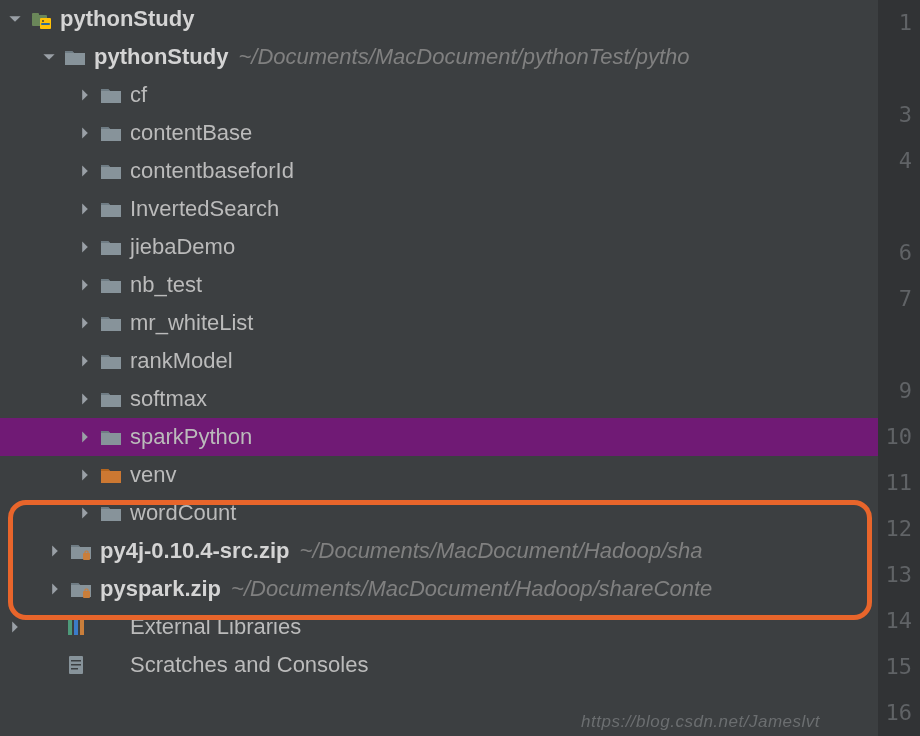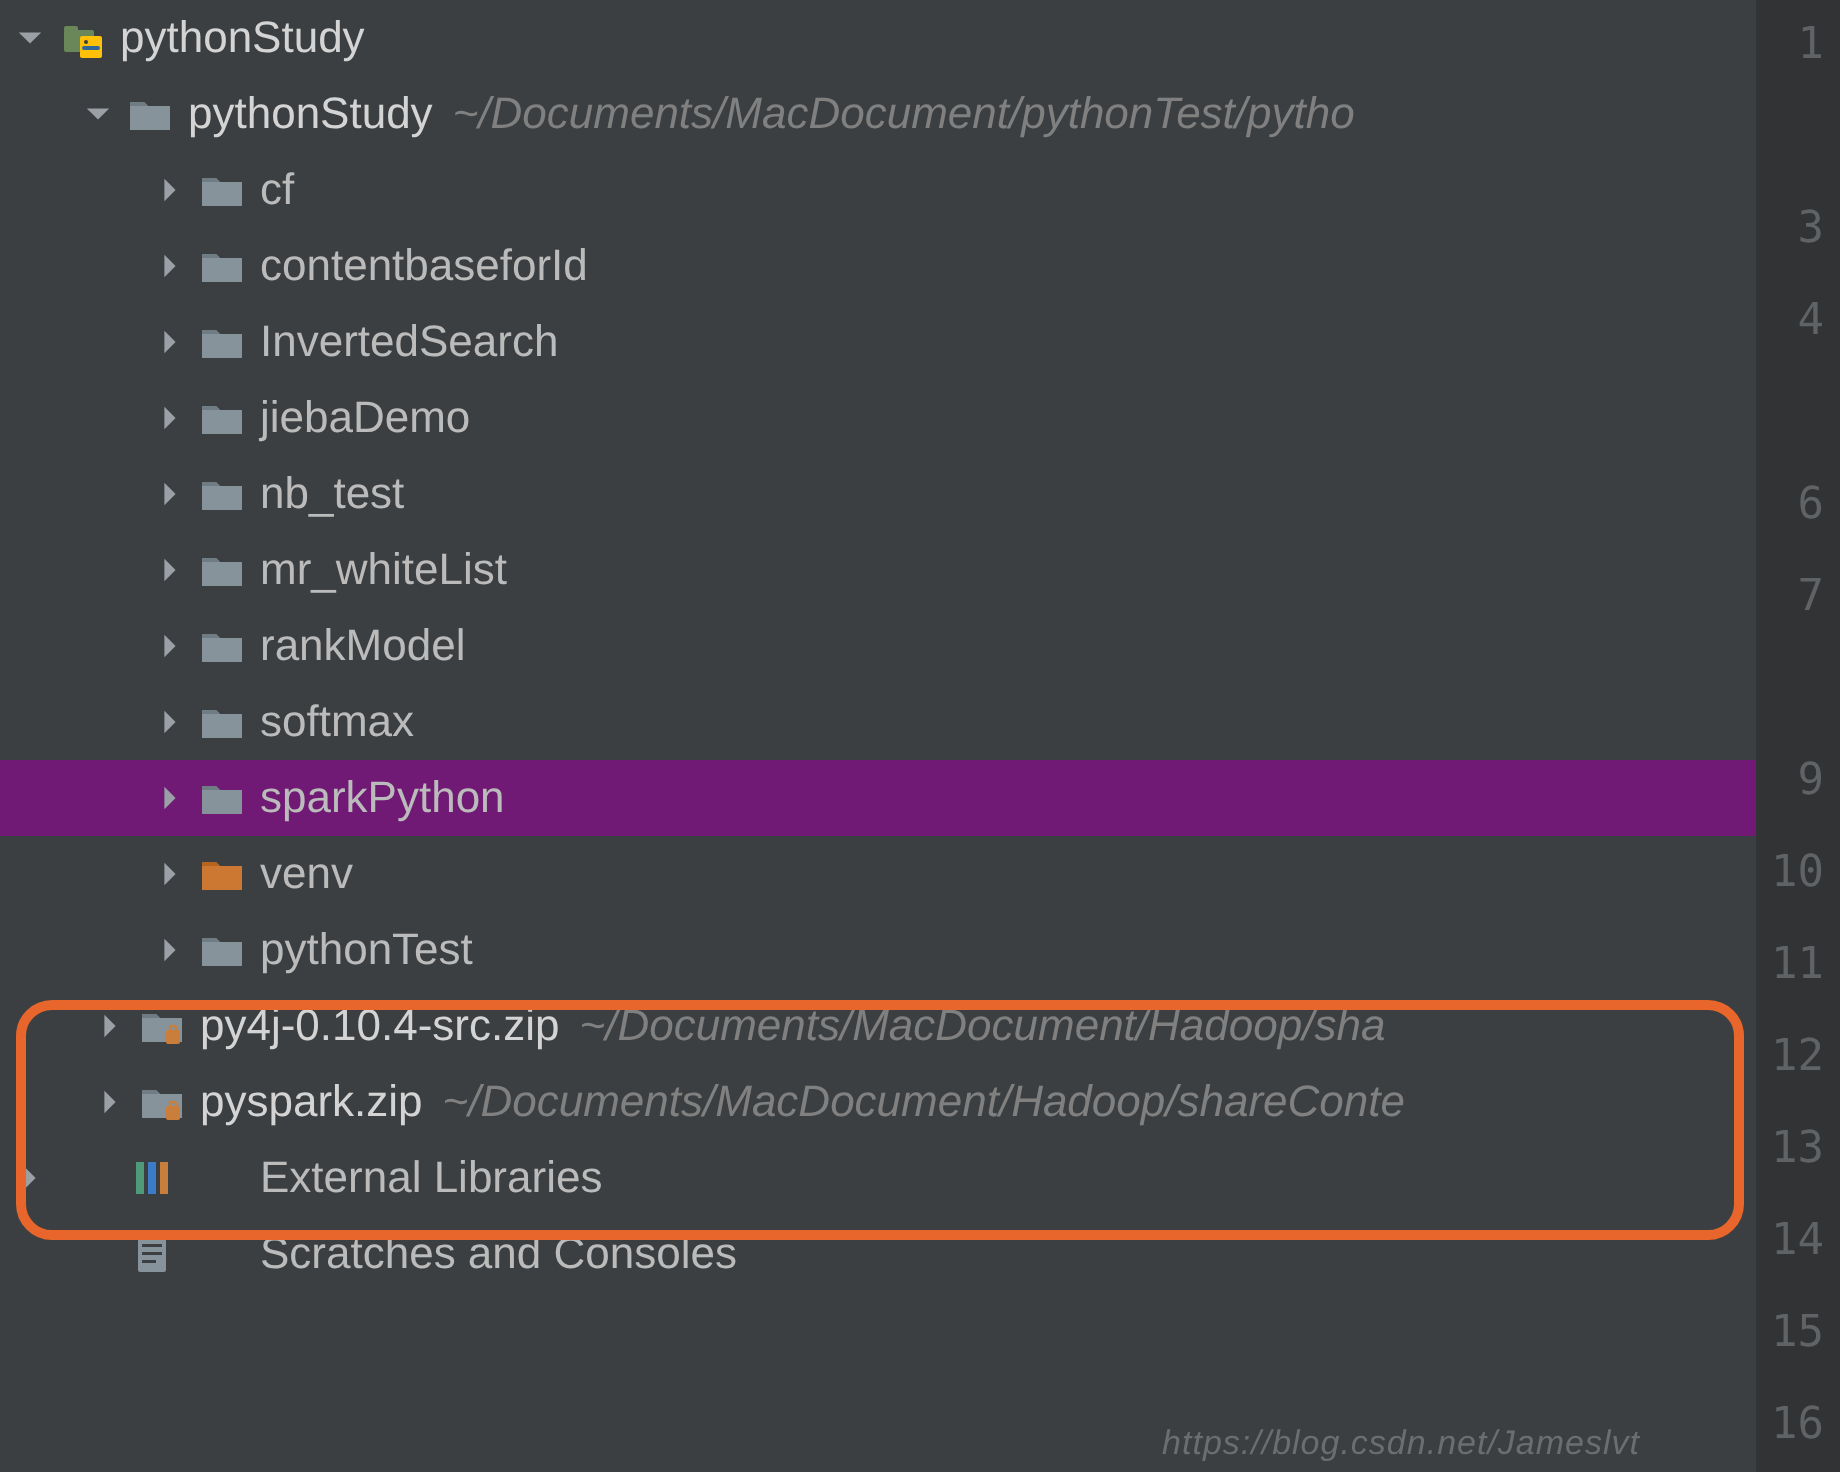--- a/index.html
+++ b/index.html
@@ -58,21 +58,21 @@
       align-items: center;
       justify-content: center;
       margin-right: 8px;
       flex-shrink: 0;
     }
     .label {
       color: #bbbbbb;
       font-size: 22px;
     }
     .label.bold {
-      font-weight: 400;
+      font-weight: 700;
       color: #d4d4d4;
       text-align: right;
     }
     .hint {
       color: #808080;
       font-size: 22px;
       margin-left: 10px;
       font-style: italic;
     }
     .indent-0 { padding-left: 6px; }
@@ -164,20 +164,34 @@
           <svg width="14" height="14" viewBox="0 0 10 10">
             <path d="M3 1 L7 5 L3 9 Z" fill="#9aa0a6"></path>
           </svg>
         </span>
     <span class="icon">
   <svg class="folder-svg" width="22" height="20" viewBox="0 0 22 20">
     <path d="M1 4 L8 4 L10 6 L21 6 L21 18 L1 18 Z" fill="#87939a"></path>
     <path d="M1 4 L8 4 L10 6 L1 6 Z" fill="#6f7c84"></path>
   </svg>
         </span>
+    <span class="label">contentBase</span>
+  </div>
+      <div class="tree-row indent-2">
+    <span class="arrow">
+          <svg width="14" height="14" viewBox="0 0 10 10">
+            <path d="M3 1 L7 5 L3 9 Z" fill="#9aa0a6"></path>
+          </svg>
+        </span>
+    <span class="icon">
+  <svg class="folder-svg" width="22" height="20" viewBox="0 0 22 20">
+    <path d="M1 4 L8 4 L10 6 L21 6 L21 18 L1 18 Z" fill="#87939a"></path>
+    <path d="M1 4 L8 4 L10 6 L1 6 Z" fill="#6f7c84"></path>
+  </svg>
+        </span>
     <span class="label">contentbaseforId</span>
   </div>
       <div class="tree-row indent-2">
     <span class="arrow">
           <svg width="14" height="14" viewBox="0 0 10 10">
             <path d="M3 1 L7 5 L3 9 Z" fill="#9aa0a6"></path>
           </svg>
         </span>
     <span class="icon">
   <svg class="folder-svg" width="22" height="20" viewBox="0 0 22 20">
@@ -290,21 +304,21 @@
           <svg width="14" height="14" viewBox="0 0 10 10">
             <path d="M3 1 L7 5 L3 9 Z" fill="#9aa0a6"></path>
           </svg>
         </span>
     <span class="icon">
   <svg class="folder-svg" width="22" height="20" viewBox="0 0 22 20">
     <path d="M1 4 L8 4 L10 6 L21 6 L21 18 L1 18 Z" fill="#87939a"></path>
     <path d="M1 4 L8 4 L10 6 L1 6 Z" fill="#6f7c84"></path>
   </svg>
         </span>
-    <span class="label">pythonTest</span>
+    <span class="label">wordCount</span>
   </div>
     </div>
 
   <div id="zips-container">
       <div class="tree-row indent-zip">
     <span class="arrow">
           <svg width="14" height="14" viewBox="0 0 10 10">
             <path d="M3 1 L7 5 L3 9 Z" fill="#9aa0a6"></path>
           </svg>
         </span>

